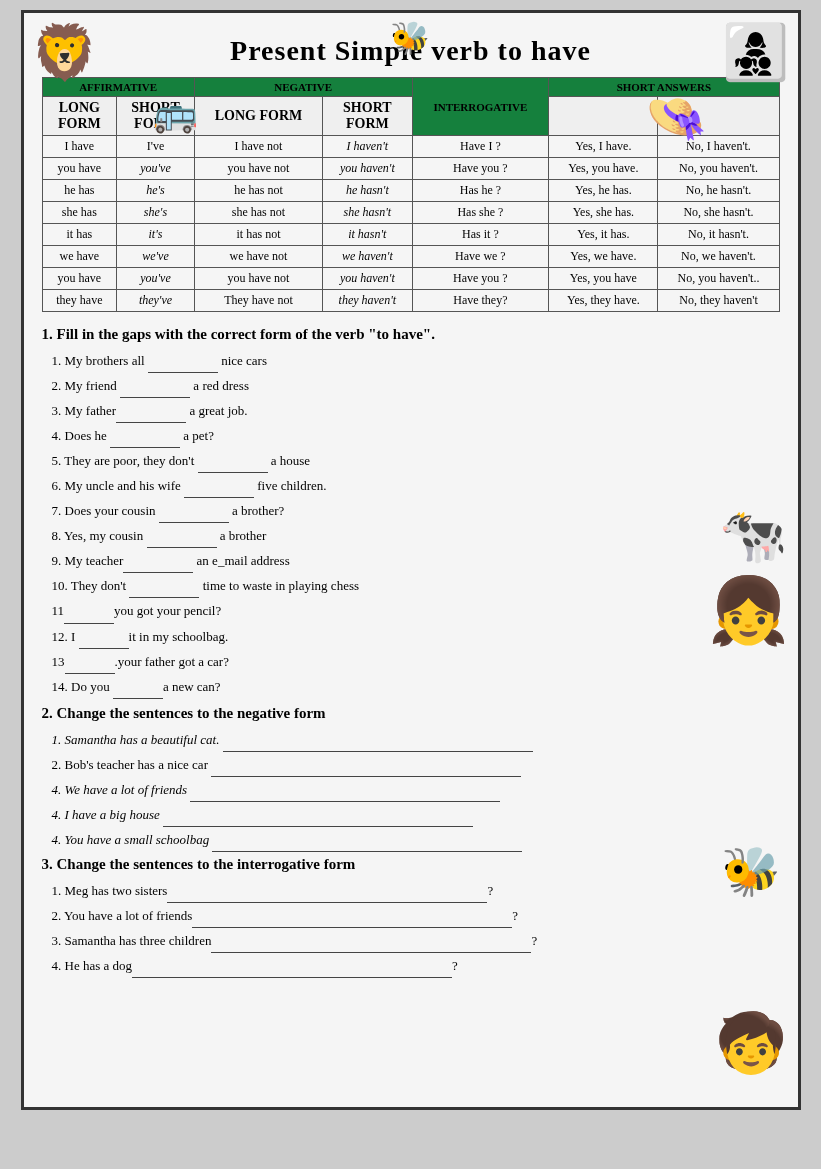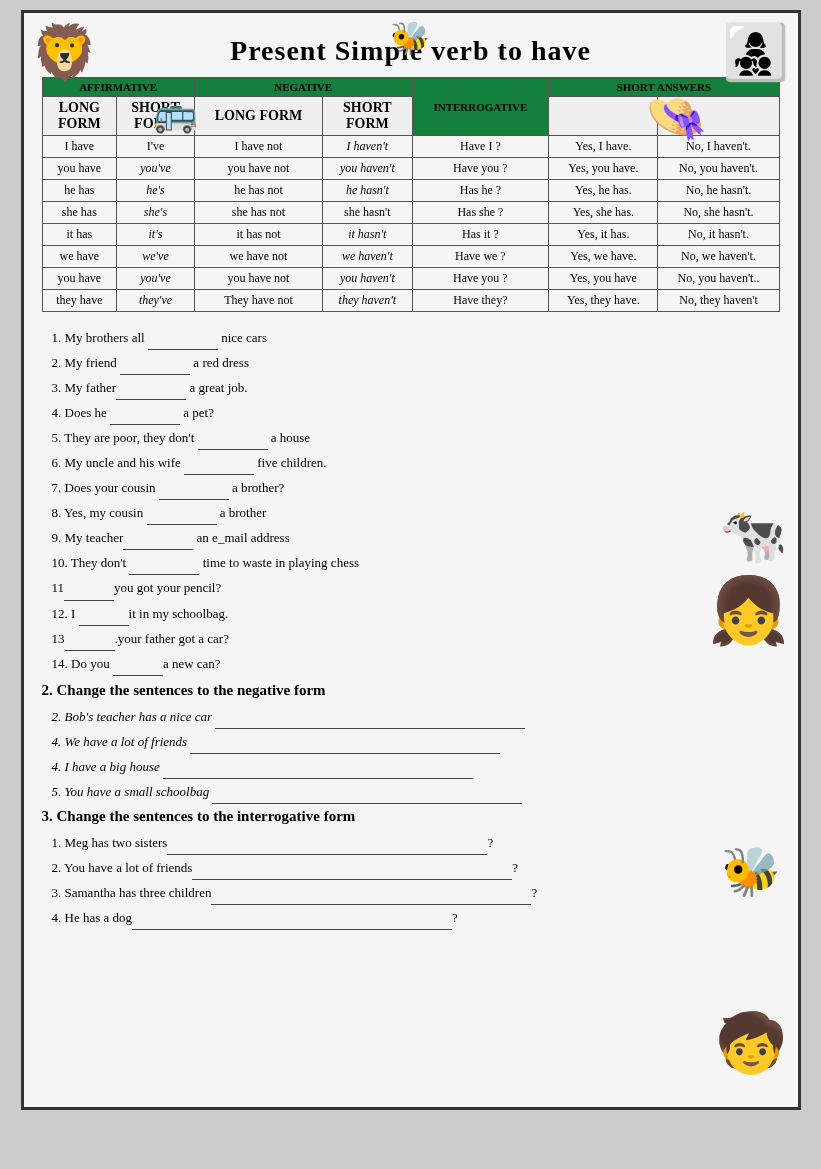--- a/index.html
+++ b/index.html
@@ -154,21 +154,21 @@
           <td>he has not</td>
           <td style="font-style: italic;">he hasn't</td>
           <td>Has he ?</td>
           <td>Yes, he has.</td>
           <td>No, he hasn't.</td>
         </tr>
         <tr>
           <td>she has</td>
           <td style="font-style: italic;">she's</td>
           <td>she has not</td>
-          <td style="">she hasn't</td>
+          <td style="font-style: italic;">she hasn't</td>
           <td>Has she ?</td>
           <td>Yes, she has.</td>
           <td>No, she hasn't.</td>
         </tr>
         <tr>
           <td>it has</td>
           <td style="font-style: italic;">it's</td>
           <td>it has not</td>
           <td style="font-style: italic;">it hasn't</td>
           <td>Has it ?</td>
@@ -198,20 +198,21 @@
           <td style="font-style: italic;">they've</td>
           <td>They have not</td>
           <td style="font-style: italic;">they haven't</td>
           <td>Have they?</td>
           <td>Yes, they have.</td>
           <td>No, they haven't</td>
         </tr>
       </tbody>
   </table>
 
+  <div class="section-title">1. Fill in the gaps with the correct form of the verb "to have".</div>
 
   <div class="exercises" id="section1-list">
   <p>1. My brothers all <span class="blank"></span> nice cars</p>
       <p>2. My friend <span class="blank"></span> a red dress</p>
       <p>3. My father<span class="blank"></span> a great job.</p>
       <p>4. Does he <span class="blank"></span> a pet?</p>
       <p>5. They are poor, they  don't <span class="blank"></span> a house</p>
       <p>6. My uncle and his wife <span class="blank"></span> five children.</p>
       <p>7. Does your cousin <span class="blank"></span> a brother?</p>
       <p>8. Yes, my cousin <span class="blank"></span> a brother</p>
@@ -221,24 +222,25 @@
       <p>12. I <span style="display:inline-block;border-bottom:1px solid #444;width:50px;vertical-align:bottom;"></span>it in my schoolbag.</p>
       <p>13<span style="display:inline-block;border-bottom:1px solid #444;width:50px;vertical-align:bottom;"></span>.your father got a car?</p>
       <p>14. Do you <span style="display:inline-block;border-bottom:1px solid #444;width:50px;vertical-align:bottom;"></span>a new can?</p>
     </div>
 
   <div style="position:absolute;right:10px;top:490px;font-size:55px;">🐄</div>
   <div style="position:absolute;right:8px;top:560px;font-size:65px;">👧</div>
 
   <div class="section-title section2">2. Change the sentences to the negative form</div>
   <div class="exercises" id="section2-list">
-      <p><span style="font-style:italic;">2. Bob's teacher has a nice car</span> <span class="blank-long" style="display:inline-block;border-bottom:1px solid #444;width:310px;vertical-align:bottom;"></span></p>
+  <p><span style="font-style:italic;">1. Samantha has a beautiful cat.</span> <span class="blank-long" style="display:inline-block;border-bottom:1px solid #444;width:310px;vertical-align:bottom;"></span></p>
+      <p><span style="">2. Bob's teacher has a nice car</span> <span class="blank-long" style="display:inline-block;border-bottom:1px solid #444;width:310px;vertical-align:bottom;"></span></p>
       <p><span style="font-style:italic;">4. We have a lot of friends</span> <span class="blank-long" style="display:inline-block;border-bottom:1px solid #444;width:310px;vertical-align:bottom;"></span></p>
       <p><span style="font-style:italic;">4. I have a big house</span> <span class="blank-long" style="display:inline-block;border-bottom:1px solid #444;width:310px;vertical-align:bottom;"></span></p>
-      <p><span style="font-style:italic;">5. You have a small schoolbag</span> <span class="blank-long" style="display:inline-block;border-bottom:1px solid #444;width:310px;vertical-align:bottom;"></span></p>
+      <p><span style="font-style:italic;">4. You have a small schoolbag</span> <span class="blank-long" style="display:inline-block;border-bottom:1px solid #444;width:310px;vertical-align:bottom;"></span></p>
     </div>
 
   <div class="section-title section3">3. Change the sentences to the interrogative form</div>
   <div class="exercises" id="section3-list">
   <p>1. Meg has two sisters<span style="display:inline-block;border-bottom:1px solid #444;width:320px;vertical-align:bottom;"></span>?</p>
       <p>2. You have a lot of friends<span style="display:inline-block;border-bottom:1px solid #444;width:320px;vertical-align:bottom;"></span>?</p>
       <p>3. Samantha has three children<span style="display:inline-block;border-bottom:1px solid #444;width:320px;vertical-align:bottom;"></span>?</p>
       <p>4. He has a dog<span style="display:inline-block;border-bottom:1px solid #444;width:320px;vertical-align:bottom;"></span>?</p>
     </div>
 

